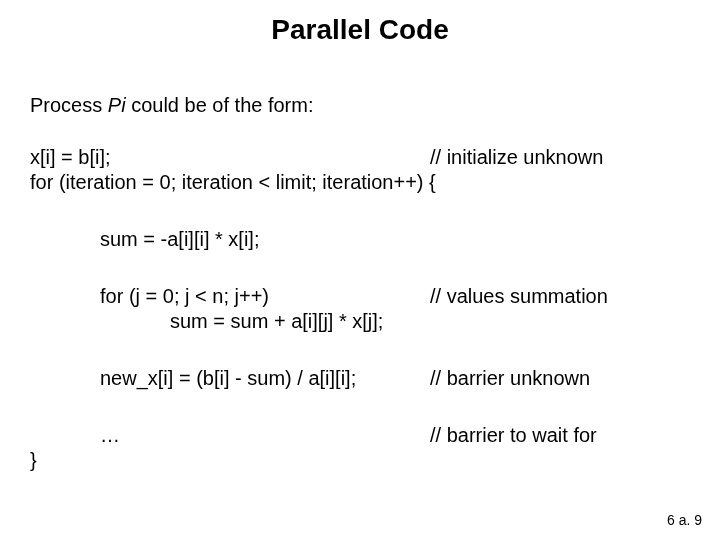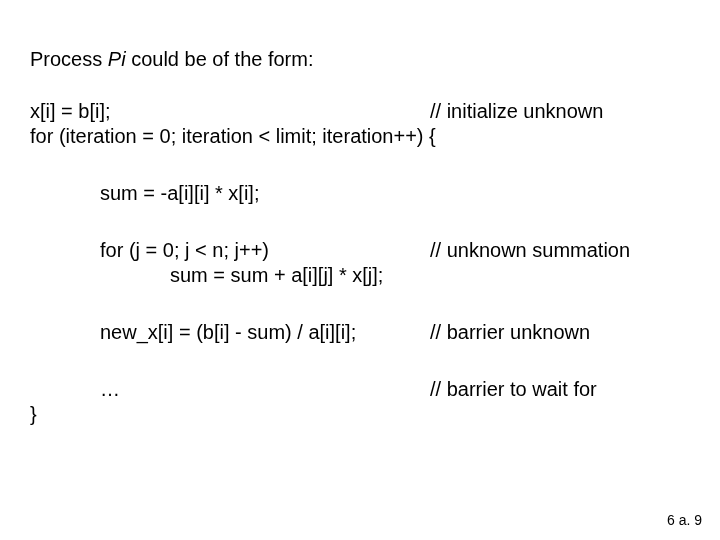--- a/index.html
+++ b/index.html
@@ -50,33 +50,34 @@
     bottom: 12px;
     right: 18px;
     font-size: 14px;
   }
 </style>
 </head>
 <body>
 
 <div class="slide">
 
+  <div class="title">Parallel Code</div>
 
   <div class="intro">
     <span>Process </span><span class="pi">Pi</span><span> could be of the form:</span>
   </div>
 
   <div class="code-block">
     <span class="line">
       <span style="display:inline-block;width:400px;">x[i] = b[i];</span><span class="cmt">// initialize unknown</span>
     </span>
     <span class="line">for (iteration = 0; iteration &lt; limit; iteration++) {</span>
     <span class="line indent1">sum = -a[i][i] * x[i];</span>
     <span class="line indent1">
-      <span style="display:inline-block;width:330px;">for (j = 0; j &lt; n; j++)</span><span class="cmt">// unknown summation</span>
+      <span style="display:inline-block;width:330px;">for (j = 0; j &lt; n; j++)</span><span class="cmt">// values summation</span>
     </span>
     <span class="line indent2">sum = sum + a[i][j] * x[j];</span>
     <span class="line indent1">
       <span style="display:inline-block;width:330px;">new_x[i] = (b[i] - sum) / a[i][i];</span><span class="cmt">// barrier unknown</span>
     </span>
     <span class="line indent1">
       <span style="display:inline-block;width:330px;">…</span><span class="cmt">// barrier to wait for</span>
     </span>
     <span class="line">}</span>
   </div>

